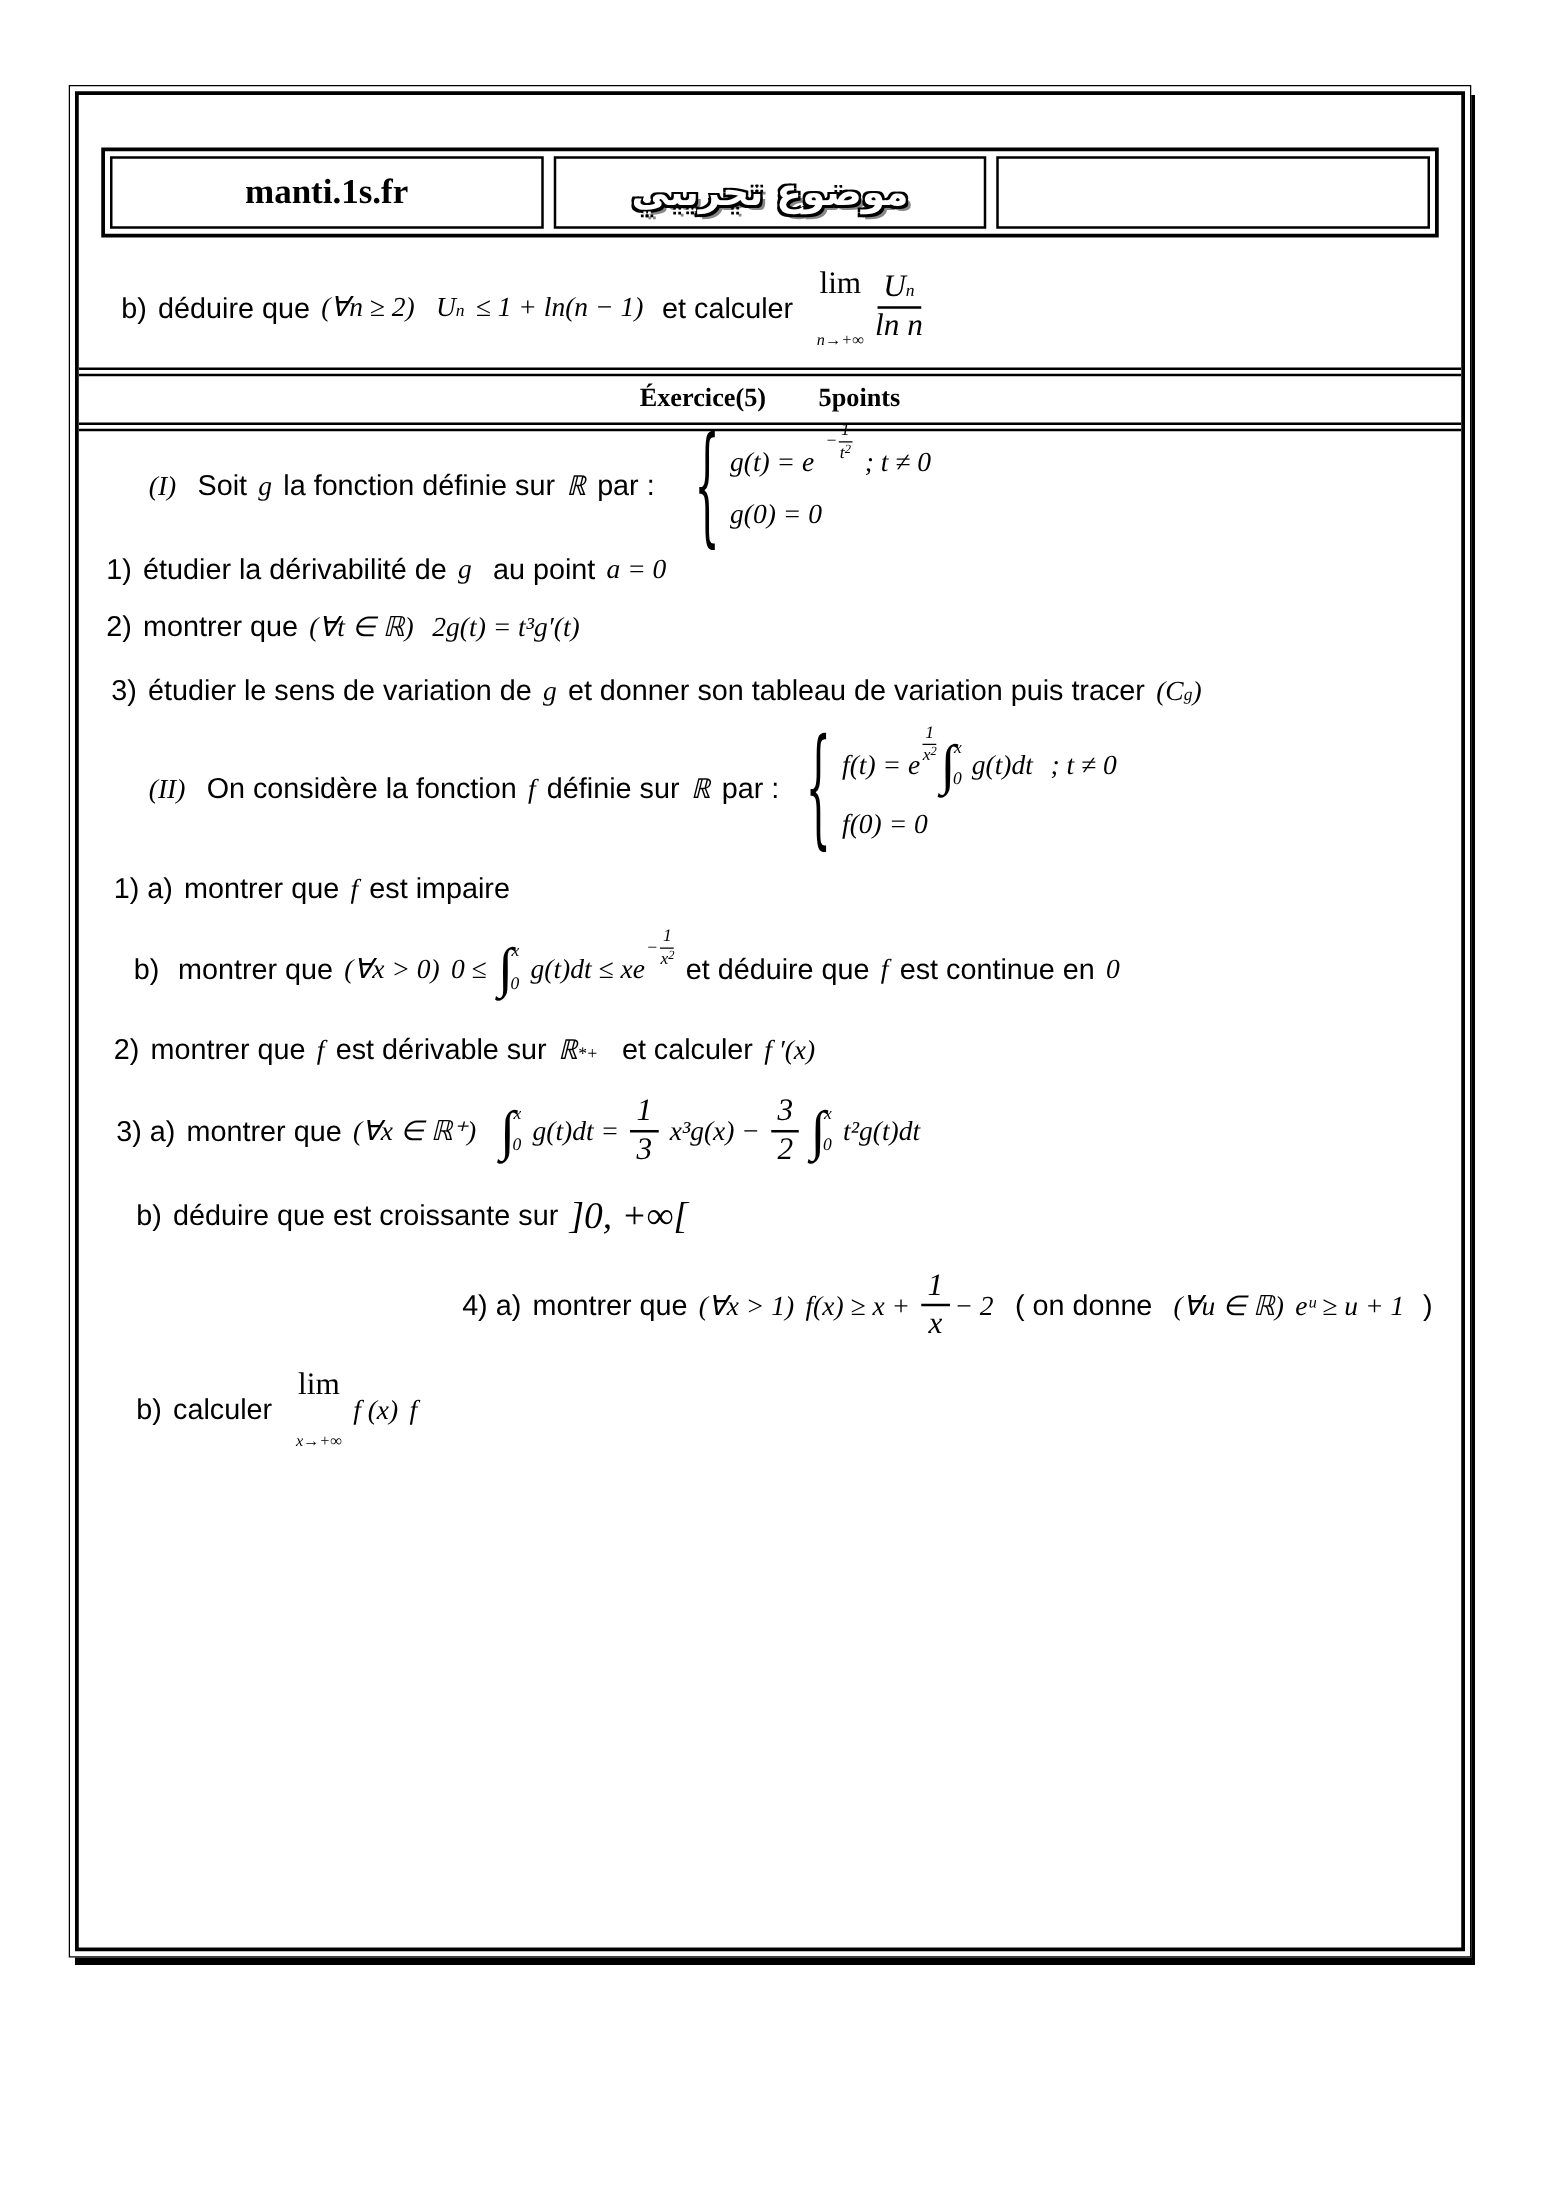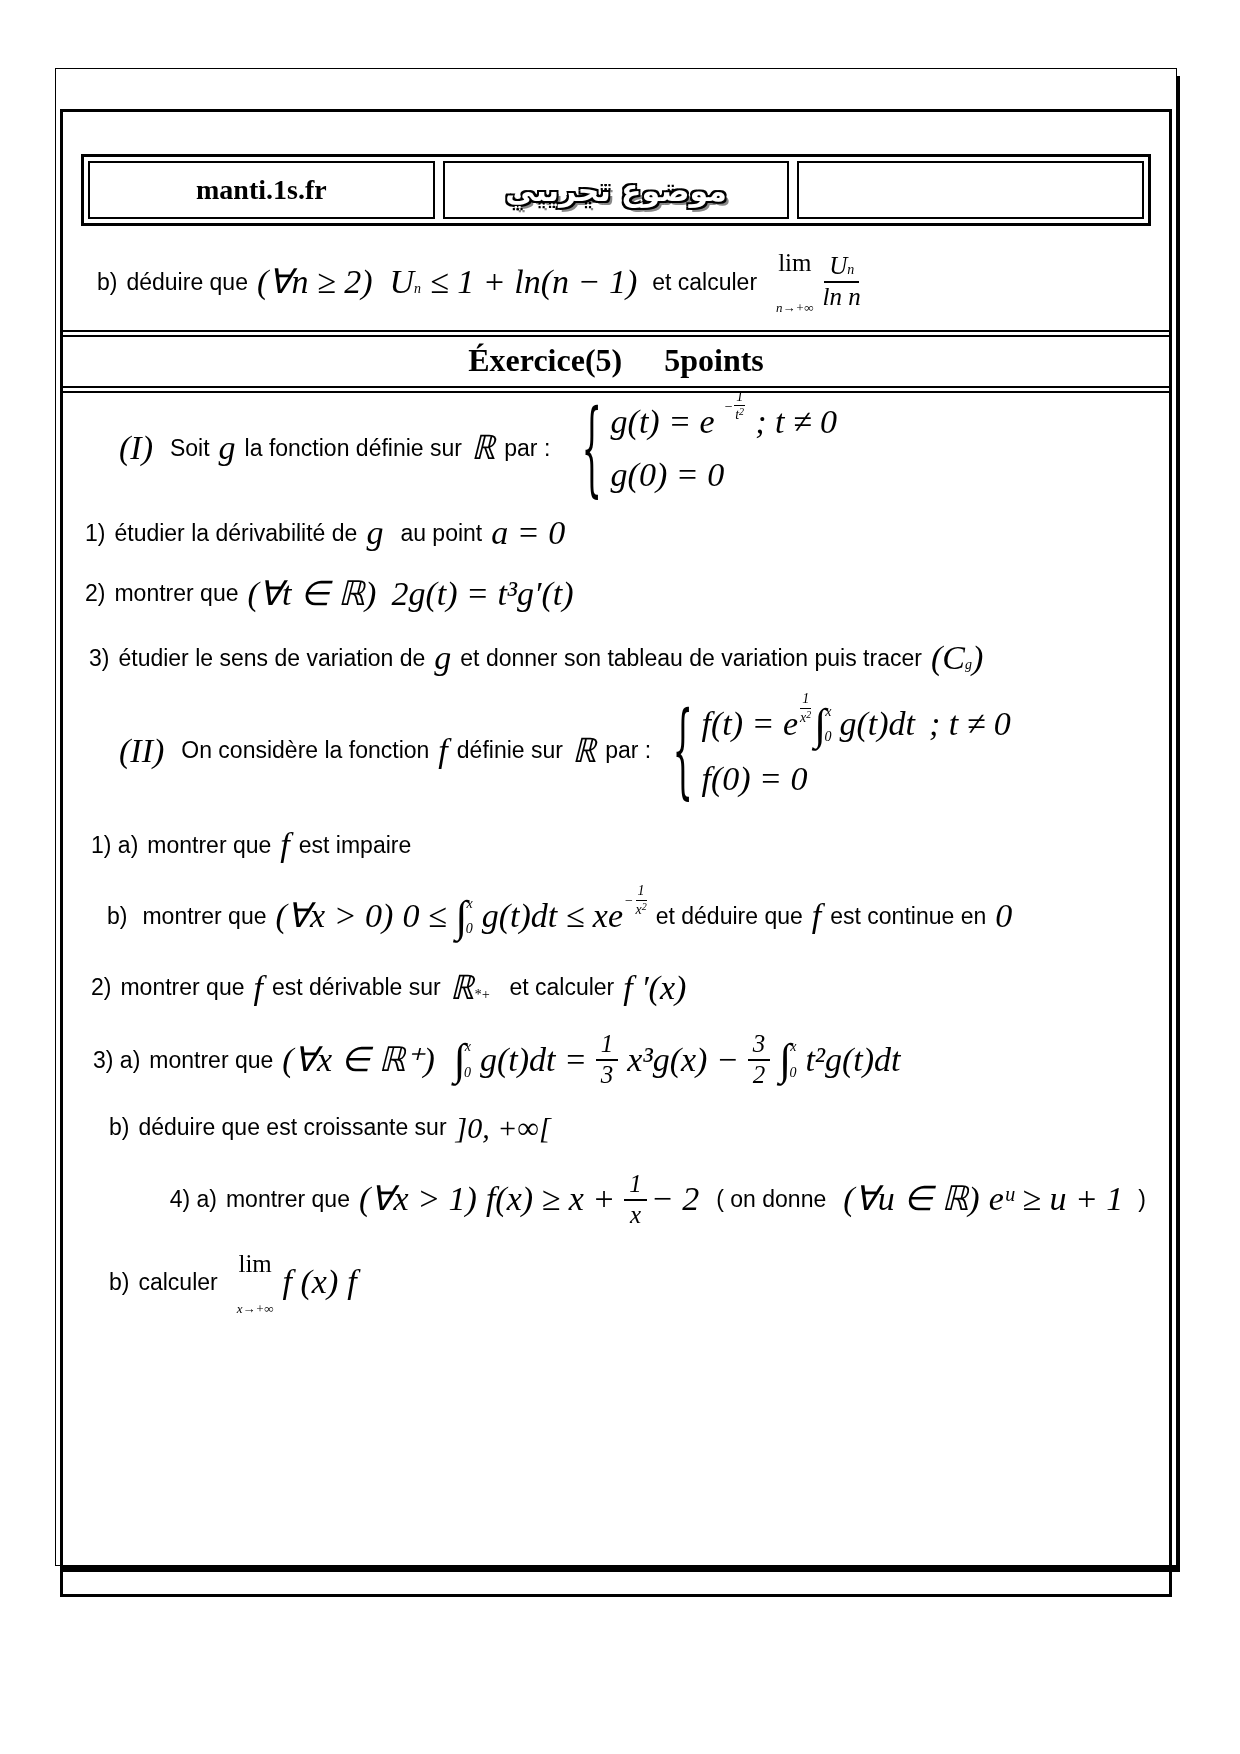--- a/index.html
+++ b/index.html
@@ -2,36 +2,36 @@
 <html><head>
 <meta charset="utf-8">
 <style>
   html,body{margin:0;padding:0;background:#fff;}
   .canvas{position:relative;width:1240px;height:1754px;background:#fff;color:#000;
           font-family:"Liberation Sans",sans-serif;overflow:hidden;}
   .frame{position:absolute;left:55px;top:68px;width:1122px;height:1498px;
          border:1px solid #000;padding:4px;box-sizing:border-box;
          box-shadow:4px 7px 0 -1px #000;background:#fff;}
   .frame-inner{width:100%;height:100%;border:3px solid #000;box-sizing:border-box;
-               position:relative;padding:0 14px;overflow:hidden;margin-top:36px;}
+               position:relative;padding:0 14px;overflow:hidden;}
 
   
   .hdr{display:flex;gap:8px;border:3px solid #000;padding:4px;margin:42px 4px 0 4px;}
   .hdr-cell{flex:1;border:2px solid #000;height:54px;display:flex;align-items:center;justify-content:center;}
   .site{font-family:"Liberation Serif",serif;font-weight:bold;font-size:28px;}
   .arabic{direction:rtl;font-family:"DejaVu Sans",sans-serif;font-weight:bold;font-size:30px;
           color:#fff;letter-spacing:2px;
           text-shadow:-2px -2px 0 #000,2px -2px 0 #000,-2px 2px 0 #000,2px 2px 0 #000,4px 4px 0 #888;}
 
   
   .line{display:flex;align-items:center;font-size:23px;line-height:1.25;}
   .line > *{margin-right:9px;}
   .lbl{white-space:nowrap;}
   .txt{white-space:nowrap;}
-  .m{font-family:"Liberation Serif",serif;font-style:italic;font-size:34px;white-space:nowrap;}
+  .m{font-family:"Liberation Serif",serif;font-style:italic;font-size:22px;white-space:nowrap;}
   .grp{display:inline-flex;align-items:baseline;white-space:nowrap;}
   .grp > *{margin-right:0;}
   .msub{font-family:"Liberation Serif",serif;font-style:italic;font-size:14px;
         vertical-align:-7px;line-height:1;}
   .msup{font-family:"Liberation Serif",serif;font-style:italic;font-size:14px;
         vertical-align:11px;line-height:1;}
   .big{font-size:30px;}
 
   
   .frac{display:inline-flex;flex-direction:column;align-items:center;line-height:1.15;
@@ -65,21 +65,21 @@
   .cases{display:inline-flex;align-items:center;}
   .brace{display:inline-block;font-family:"DejaVu Serif",serif;font-weight:300;font-size:46px;
          transform:scaleY(2.25) scaleX(0.7);transform-origin:center;margin-right:4px;}
   .crows{display:inline-flex;flex-direction:column;gap:10px;}
   .crow{display:flex;align-items:center;}
   .crow > *{margin-right:8px;}
 
   
   .hrule{height:3px;border-top:2px solid #000;border-bottom:2px solid #000;margin:0 -14px;}
   .band{display:flex;align-items:center;justify-content:center;gap:42px;padding:5px 0 7px 0;}
-  .band span{font-family:"Liberation Serif",serif;font-weight:bold;font-size:32px;}
+  .band span{font-family:"Liberation Serif",serif;font-weight:bold;font-size:21px;}
 </style>
 </head>
 <body>
 
 <div class="canvas">
   <div class="frame">
     <div class="frame-inner">
 
       <div class="hdr">
         <div class="hdr-cell">

